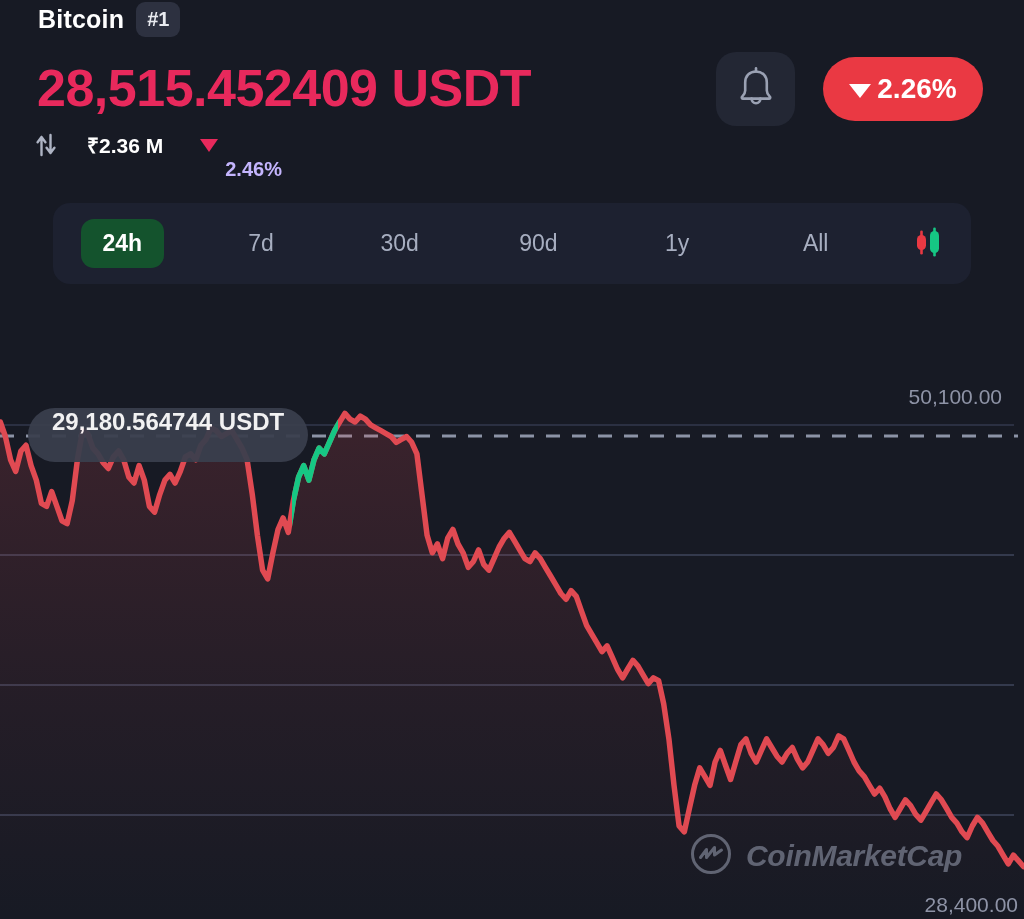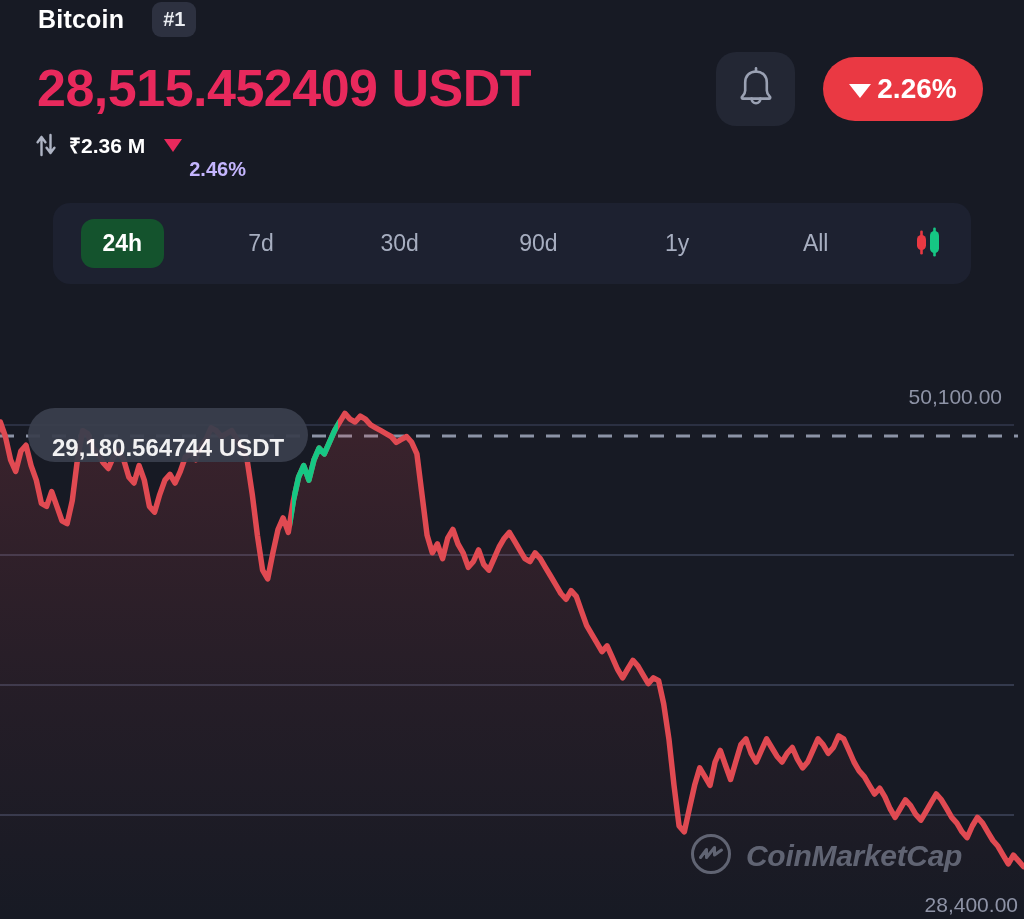--- a/index.html
+++ b/index.html
@@ -21,21 +21,21 @@
     position: absolute;
     left: 0; top: 0;
     width: 1024px;
     height: 190px;
   }
   .name-row {
     position: absolute;
     left: 38px; top: 2px;
     display: flex;
     align-items: center;
-    gap: 28px;
+    gap: 12px;
   }
   .coin-name {
     font-size: 25px;
     font-weight: bold;
     color: #ffffff;
     letter-spacing: .2px;
   }
   .rank-badge {
     background: #2d3140;
     border-radius: 9px;
@@ -53,21 +53,21 @@
     color: #e8295c;
     letter-spacing: -0.5px;
     line-height: 1;
     white-space: nowrap;
   }
   .vol-row {
     position: absolute;
     left: 36px; top: 130px;
     display: flex;
     align-items: center;
-    gap: 13px;
+    gap: 31px;
     height: 30px;
   }
   .arrows-icon {
     display: inline-block;
     width: 20px;
     height: 24px;
   }
   .vol-value {
     font-size: 21px;
     font-weight: bold;
@@ -187,21 +187,21 @@
   .axis-bottom { right: 6px; top: 893px; }
 
   .tooltip {
     position: absolute;
     left: 28px; top: 408px;
     height: 54px;
     padding: 0 24px 0 24px;
     background: #3a3f4d;
     border-radius: 27px;
     display: flex;
-    align-items: flex-end;
+    align-items: flex-start;
     opacity: .94;
   }
   .tooltip .t {
     font-size: 24px;
     font-weight: bold;
     color: #ffffff;
     white-space: nowrap;
   }
 
   .watermark {

